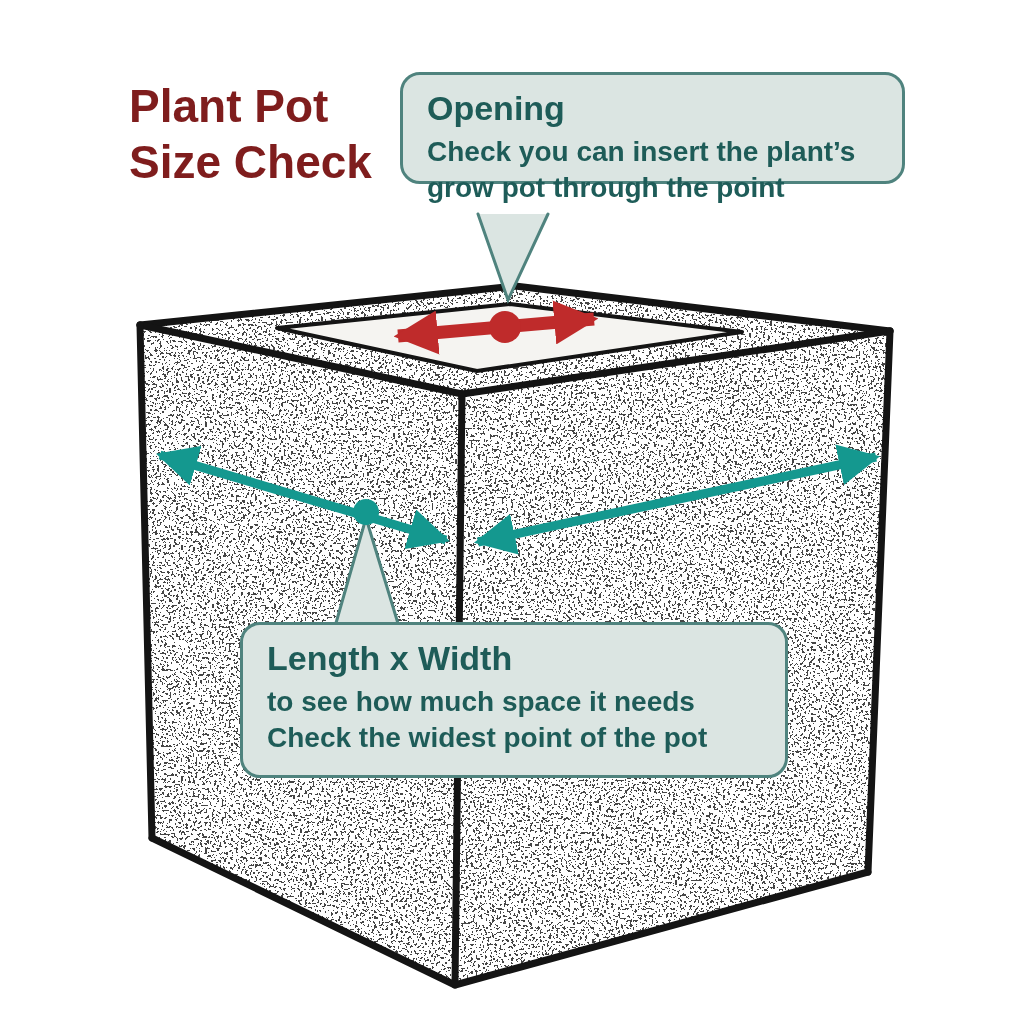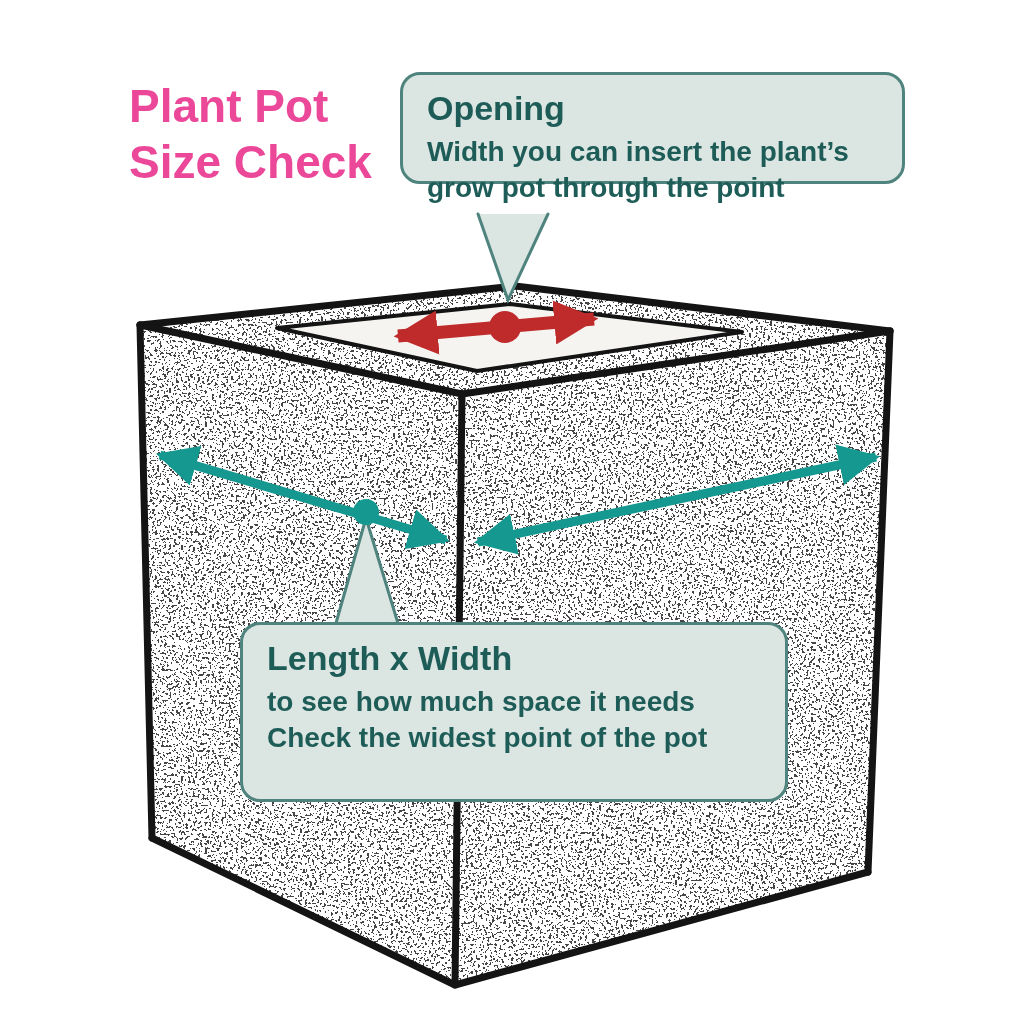--- a/index.html
+++ b/index.html
@@ -10,21 +10,21 @@
     overflow:hidden;
     font-family:"Liberation Sans", sans-serif;
   }
   #diagram-svg{position:absolute;left:0;top:0;width:1024px;height:1024px;}
   .page-title{
     position:absolute;
     left:129px; top:78px;
     font-size:46px;
     font-weight:bold;
     line-height:1.22;
-    color:#ec4899;
+    color:#7f1d1d;
     white-space:pre-line;
   }
   .callout{
     position:absolute;
     background:#dbe5e2;
     border:3px solid #4f837e;
     border-radius:20px;
     padding:14px 24px 18px 24px;
     color:#1e5c58;
     box-sizing:border-box;
@@ -35,21 +35,21 @@
     margin:0 0 6px 0;
     white-space:nowrap;
   }
   .callout .callout-line{
     font-size:28px;
     font-weight:bold;
     line-height:1.3;
     white-space:nowrap;
   }
   #callout-opening{ left:400px; top:72px; width:505px; height:112px; }
-  #callout-length-width{ left:240px; top:622px; width:548px; height:180px; }
+  #callout-length-width{ left:240px; top:622px; width:548px; height:156px; }
 </style>
 </head>
 <body>
 
 <div id="stage">
 
   <svg id="diagram-svg" viewBox="0 0 1024 1024" aria-hidden="true">
     <defs>
       <filter id="stipple" x="-2%" y="-2%" width="104%" height="104%">
         <feTurbulence type="fractalNoise" baseFrequency="0.42" numOctaves="2" seed="8" stitchTiles="stitch" result="n"></feTurbulence>
@@ -99,21 +99,21 @@
 
     <circle cx="505" cy="327" r="16" fill="#bf2b2b"></circle>
     <circle cx="366" cy="512" r="13" fill="#14988f"></circle>
   </svg>
 
   <div class="page-title">Plant Pot
 Size Check</div>
 
   <div class="callout" id="callout-opening">
     <div class="callout-title">Opening</div>
-    <div class="callout-line">Width you can insert the plant’s</div>
+    <div class="callout-line">Check you can insert the plant’s</div>
     <div class="callout-line">grow pot through the point</div>
   </div>
 
   <div class="callout" id="callout-length-width">
     <div class="callout-title">Length x Width</div>
     <div class="callout-line">to see how much space it needs</div>
     <div class="callout-line">Check the widest point of the pot</div>
   </div>
 
 </div>

